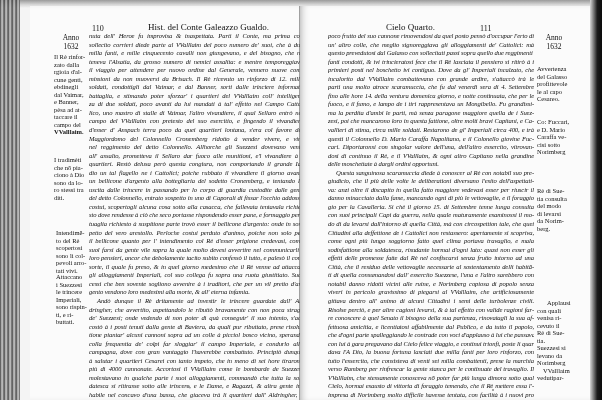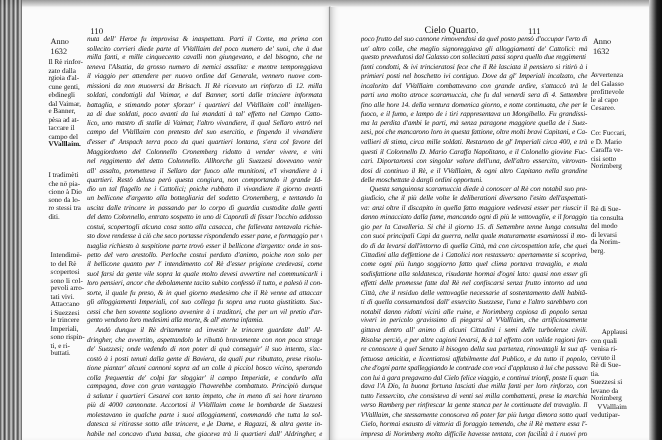--- a/index.html
+++ b/index.html
@@ -4,44 +4,45 @@
 <style>
   html, body { margin:0; padding:0; }
   body { width:602px; height:400px; overflow:hidden; background:#e9e9e9; position:relative; font-family:"Liberation Serif", "DejaVu Serif", serif; color:#111; }
   .spread { position:absolute; left:0; top:0; width:602px; height:400px; background:#f4f4f4; }
   .topshadow { position:absolute; left:0; top:0; width:602px; height:8px; background:linear-gradient(#9a9a9a,#d8d8d8 60%,#f4f4f4); }
   .leftedge { position:absolute; left:0; top:0; width:20px; height:400px;
     background:repeating-linear-gradient(90deg,#2a2a2a 0px,#6a6a6a 1px,#cfcfcf 2px,#8a8a8a 3px,#3a3a3a 4px); opacity:.85; }
   .rightedge { position:absolute; right:0; top:0; width:12px; height:400px;
     background:linear-gradient(90deg,#d8d8d8,#1c1c1c 60%,#0a0a0a); }
   .page { position:absolute; top:6px; height:394px; background:#fbfbfb; }
-  .page.left { left:20px; width:282px; box-shadow: inset -6px 0 8px -6px #999; }
+  .page.left { left:30px; width:282px; box-shadow: inset -6px 0 8px -6px #999; }
   .page.right { left:300px; width:290px; box-shadow: inset 6px 0 8px -6px #999; }
   .gutter { position:absolute; left:299px; top:6px; width:2px; height:394px; background:#555; opacity:.55; }
   .header { position:absolute; font-size:9px; white-space:nowrap; }
   .pagenum { position:absolute; font-size:8px; }
   .body { position:absolute; font-style:italic; font-size:6.6px; line-height:8.55px; letter-spacing:-0.1px; }
   .body .ln { display:block; white-space:nowrap; overflow:hidden; text-align:justify; text-align-last:justify; }
   .body .ln.last { text-align-last:left; }
   .body .ln.indent { padding-left:8px; }
   .note { position:absolute; font-size:6.5px; line-height:7.5px; width:52px; }
   .note .ln { display:block; white-space:nowrap; }
-  .year { position:absolute; font-size:7.5px; line-height:9px; width:30px; }
+  .year { position:absolute; font-size:7.5px; line-height:9px; text-align:center; width:30px; }
   .speck { position:absolute; width:2px; height:2px; background:#888; border-radius:1px; }
 </style>
 </head>
 <body>
 
 <div class="spread">
   <div class="topshadow"></div>
   <div class="leftedge"></div>
   <div class="rightedge"></div>
 
   <div class="page left">
     <div class="pagenum" style="left:62px; top:18px;">110</div>
+    <div class="header" style="left:118px; top:16px;">Hist. del Conte Galeazzo Gualdo.</div>
 
     <div class="year" style="left:26px; top:27px;">
       <span style="display:block">Anno</span>
       <span style="display:block">1632</span>
     </div>
 
     <div class="note" style="left:24px; top:47px;">
       <span class="ln">Il Rè rinfor-</span>
       <span class="ln">zato dalla</span>
       <span class="ln">rgioia d'al-</span>

